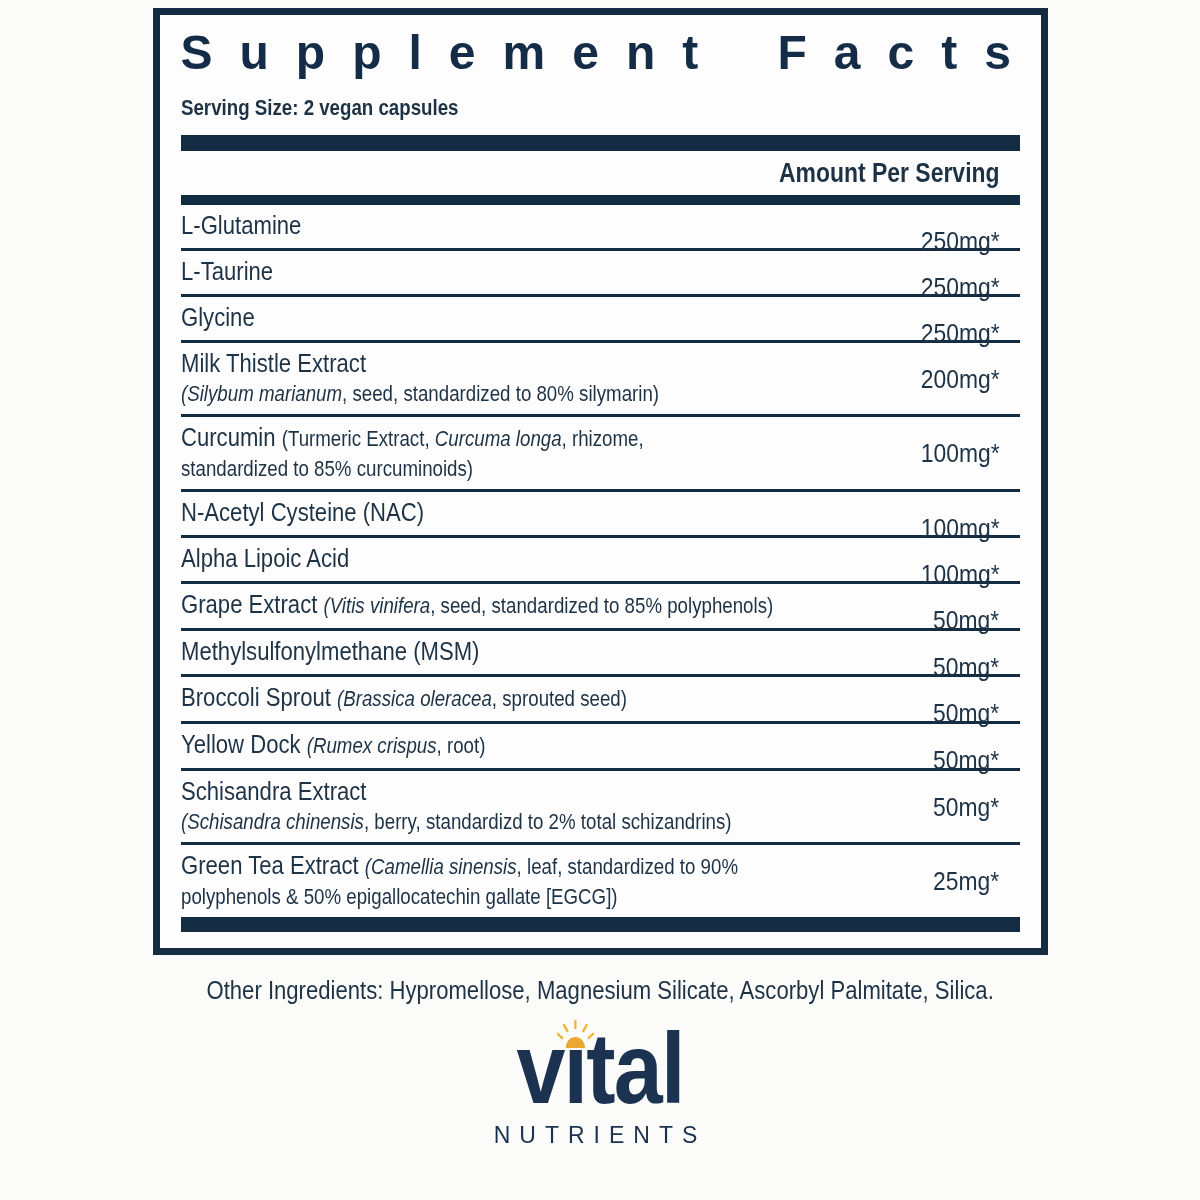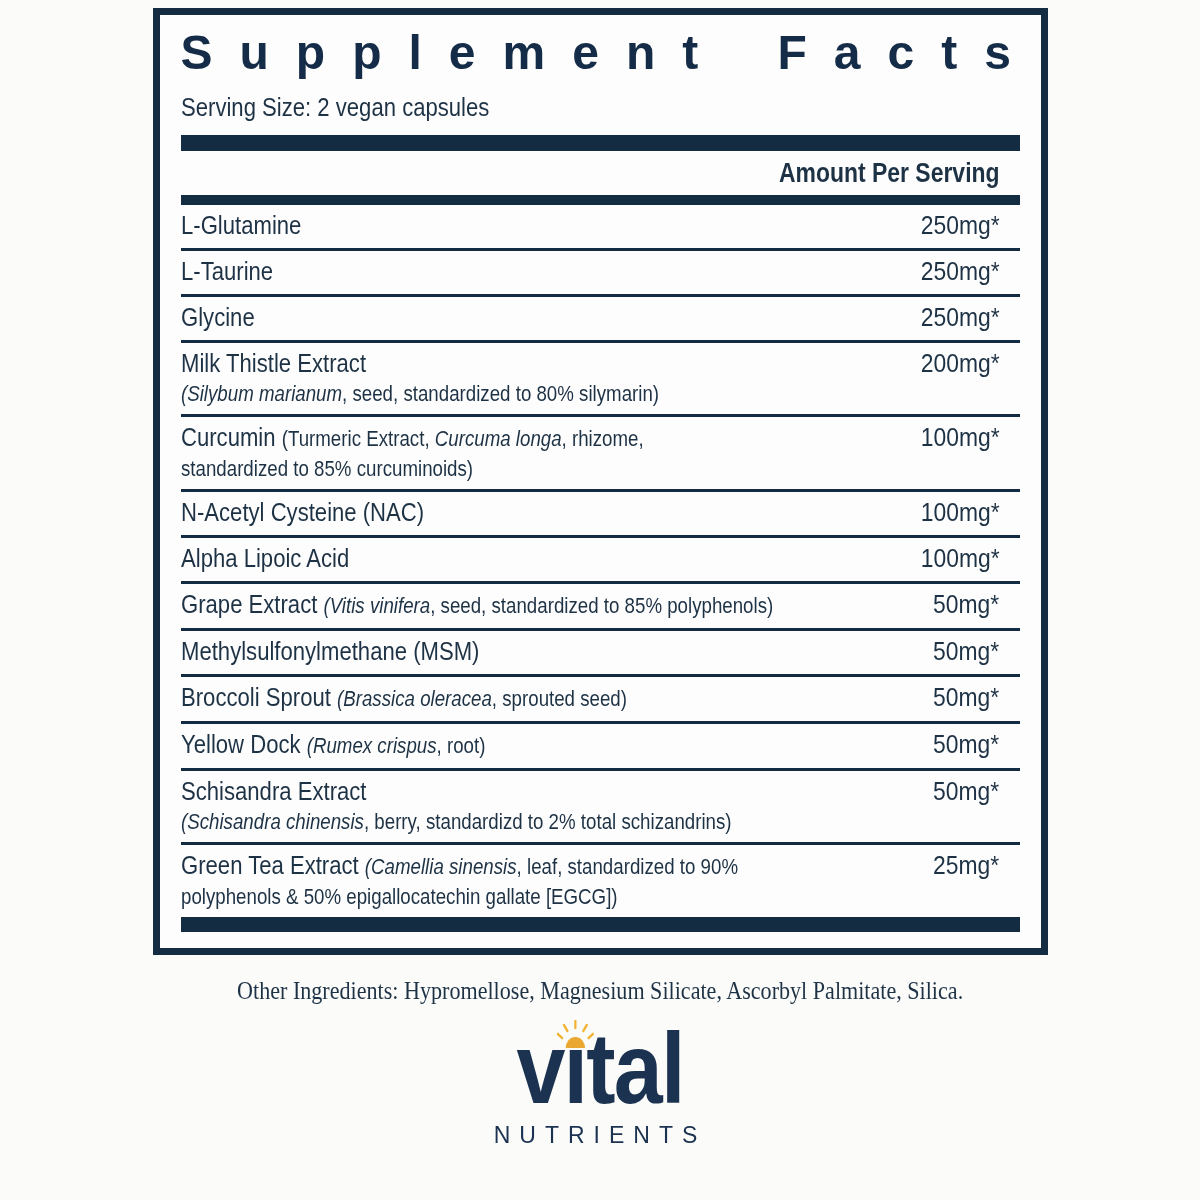--- a/index.html
+++ b/index.html
@@ -38,22 +38,22 @@
   }
   .cond{
     display:inline-block;
     transform:scaleX(0.85);
     transform-origin:0 50%;
     white-space:nowrap;
   }
   .cond-r{transform-origin:100% 50%;}
   .cond-c{transform-origin:50% 50%;}
   .serving-line{
-    font-size:26px;
-    font-weight:normal;
+    font-size:22px;
+    font-weight:bold;
     line-height:33px;
   }
   .bar{background:var(--navy-dark);}
   .bar-top{height:16px;margin-top:11px;}
   .bar-mid{height:10px;}
   .bar-bottom{height:15px;}
   .amount-header{
     text-align:right;
     padding-right:20px;
     margin:7px 0 6px;
@@ -81,42 +81,41 @@
     margin-top:1px;
     white-space:nowrap;
     transform:scaleX(0.85);
     transform-origin:0 50%;
   }
   .sm{font-size:22px;}
   .it{font-style:italic;}
   .amt{
     position:absolute;
     right:20px;
-    top:5px;
+    top:21px;
   }
   .amt-in{
     display:inline-block;
     font-size:26px;
     line-height:31px;
     transform:scaleX(0.88);
     transform-origin:100% 50%;
     white-space:nowrap;
   }
   .footnote{
     margin:7px 0 3px;
     font-size:26px;
     line-height:31px;
   }
   
   .other{
     margin-top:20px;
     text-align:center;
     font-size:26px;
     line-height:31px;
-    font-family:Liberation Serif, serif;
   }
   .logo{
     margin-top:12px;
     text-align:center;
     color:#1b3250;
   }
   .brand{
     display:inline-block;
     font-size:100px;
     line-height:100px;

